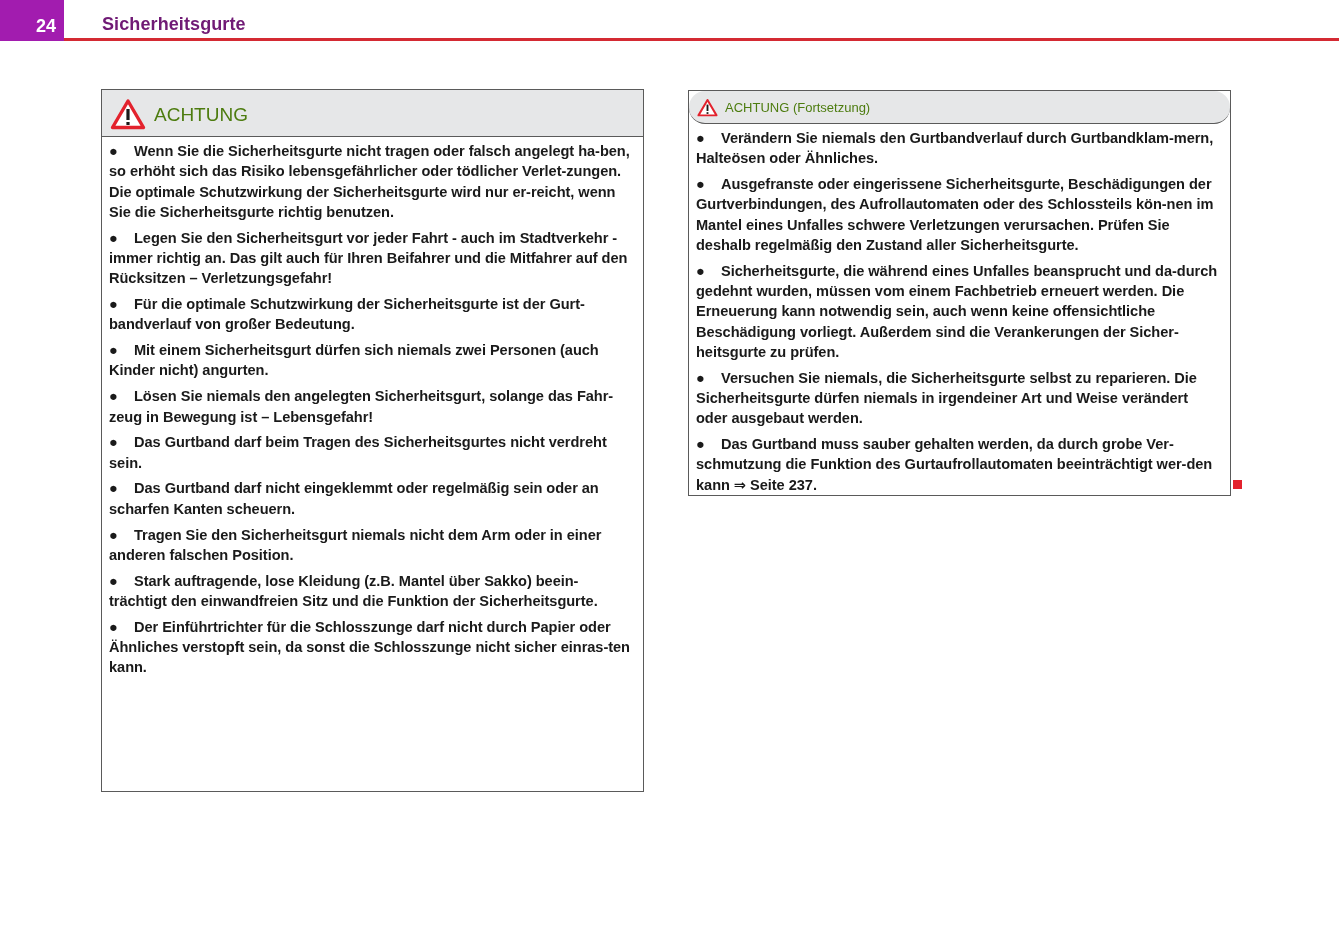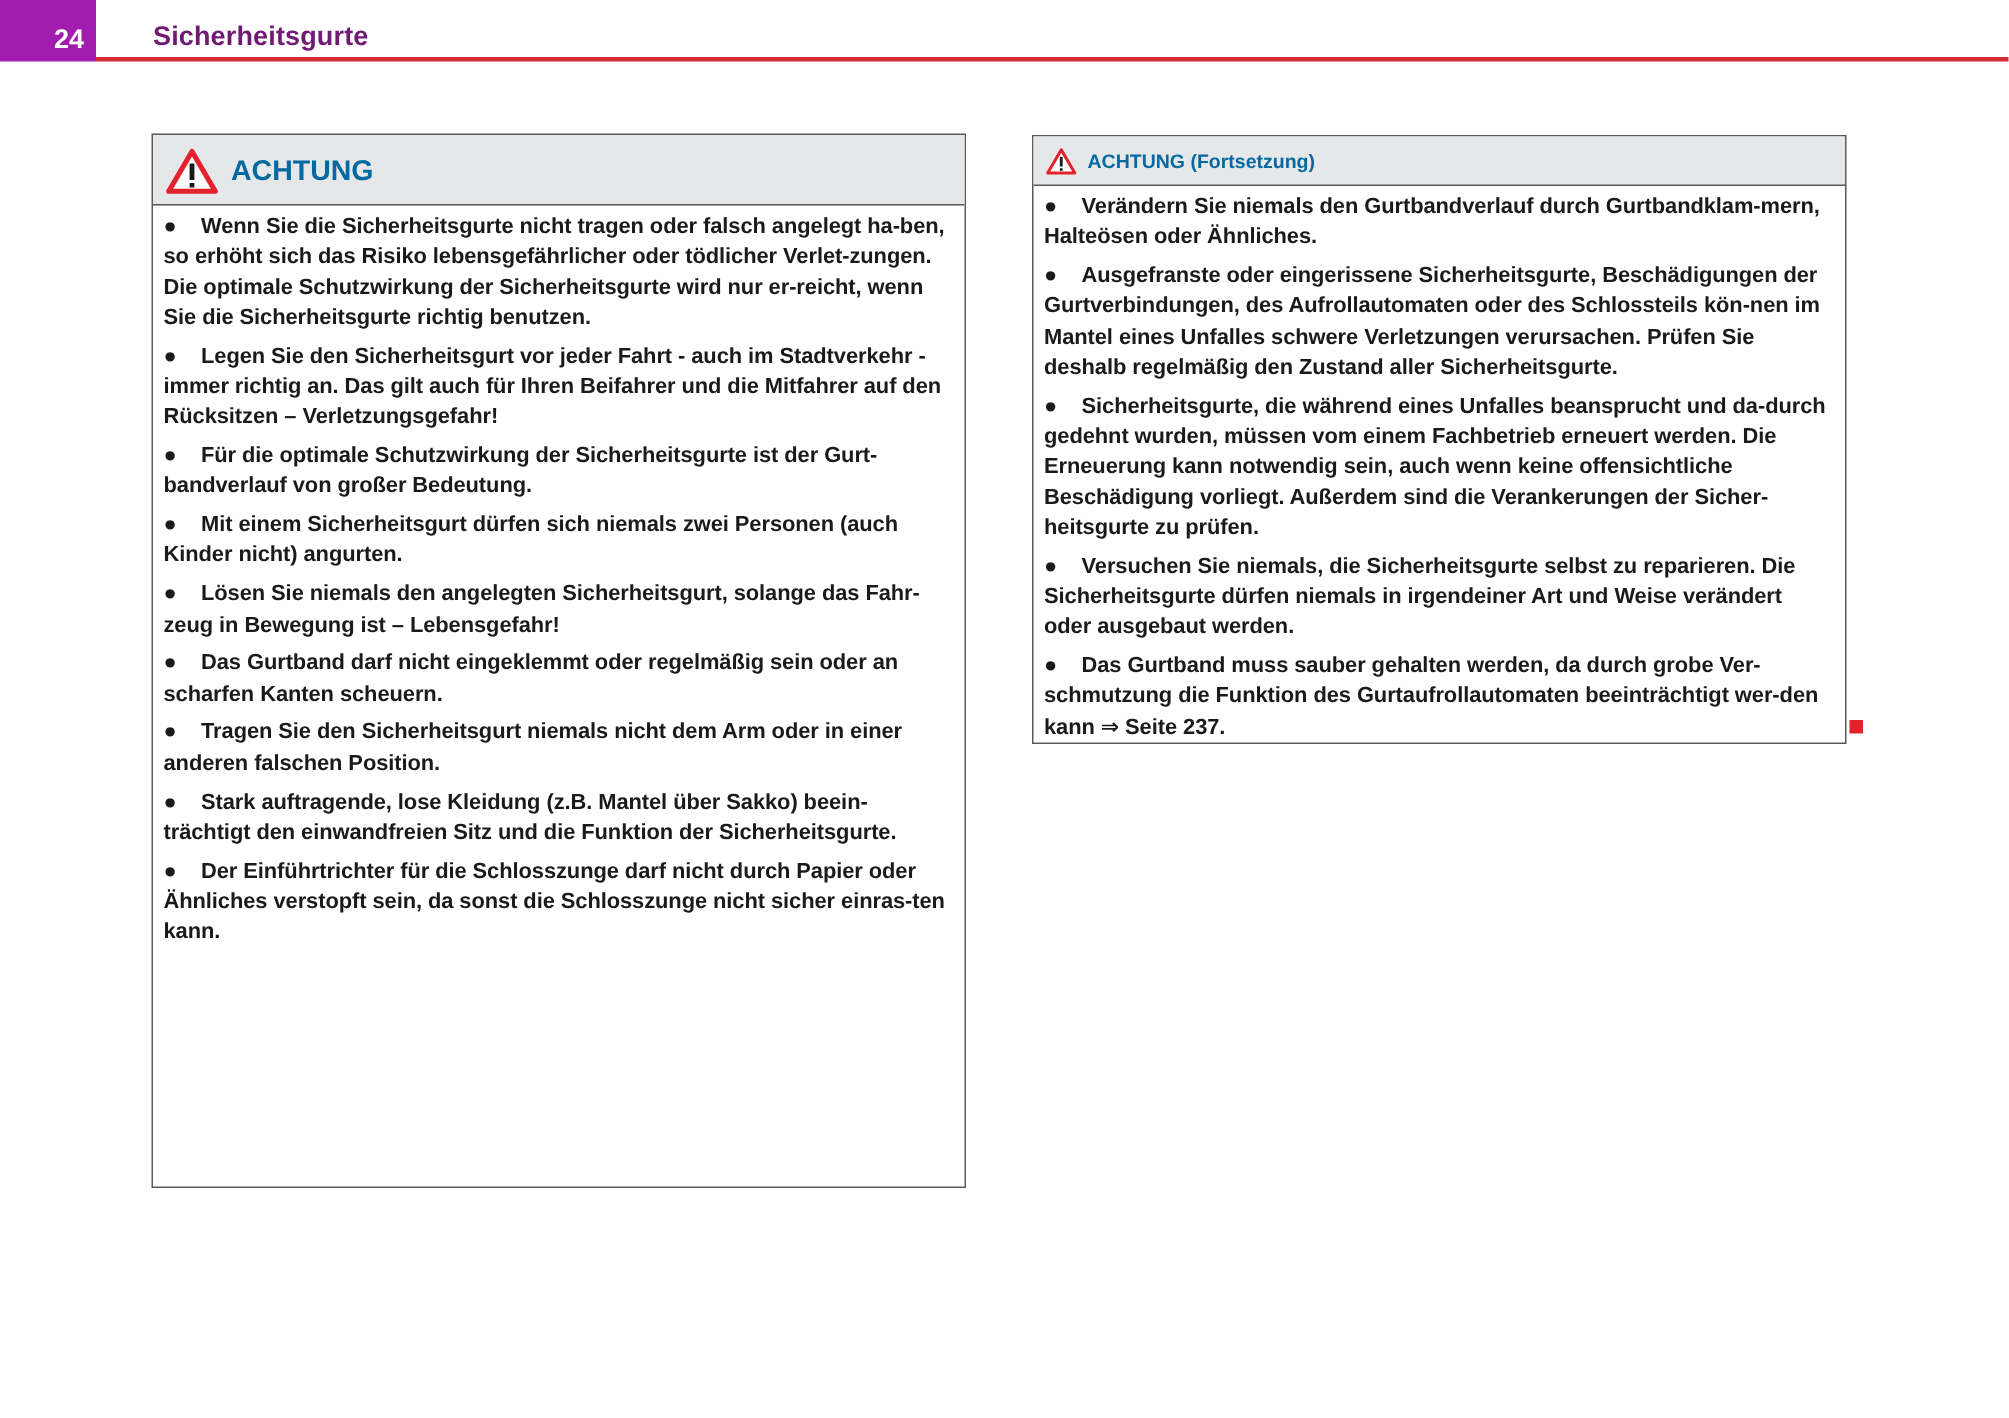--- a/index.html
+++ b/index.html
@@ -70,30 +70,30 @@
       width: 543px;
       height: 406px;
     }
     .box-head {
       background: #e6e7e8;
       border-bottom: 1px solid #5a5a5a;
       position: relative;
       box-sizing: border-box;
     }
     #box-left .box-head { height: 47px; }
-    #box-right .box-head { height: 33px; }
+    #box-right .box-head { height: 33px; border-radius: 16px; }
     .warn-icon {
       position: absolute;
     }
     #box-left .warn-icon { left: 8px; top: 8px; width: 36px; height: 32px; }
     #box-right .warn-icon { left: 8px; top: 7px; width: 21px; height: 19px; }
     .box-title {
       position: absolute;
-      font-weight: bold;
-      color: #0369a1;
+      font-weight: normal;
+      color: #4d7c0f;
     }
     #box-left .box-title { left: 52px; top: 14px; font-size: 19px; }
     #box-right .box-title { left: 36px; top: 9px; font-size: 13px; }
     .box-body {
       padding: 4px 8px 0 7px;
     }
     .bullet-item {
       font-size: 14.6px;
       font-weight: bold;
       line-height: 20.3px;
@@ -132,20 +132,21 @@
       <rect x="16.4" y="24" width="3.2" height="3" fill="#1a1a1a"></rect>
     </svg>
     <span class="box-title">ACHTUNG</span>
   </div>
   <div class="box-body">
     <p class="bullet-item"><span class="bullet-dot">●</span><span>Wenn Sie die Sicherheitsgurte nicht tragen oder falsch angelegt ha-ben, so erhöht sich das Risiko lebensgefährlicher oder tödlicher Verlet-zungen. Die optimale Schutzwirkung der Sicherheitsgurte wird nur er-reicht, wenn Sie die Sicherheitsgurte richtig benutzen.</span></p>
     <p class="bullet-item"><span class="bullet-dot">●</span><span>Legen Sie den Sicherheitsgurt vor jeder Fahrt - auch im Stadtverkehr - immer richtig an. Das gilt auch für Ihren Beifahrer und die Mitfahrer auf den Rücksitzen – Verletzungsgefahr!</span></p>
     <p class="bullet-item"><span class="bullet-dot">●</span><span>Für die optimale Schutzwirkung der Sicherheitsgurte ist der Gurt-bandverlauf von großer Bedeutung.</span></p>
     <p class="bullet-item"><span class="bullet-dot">●</span><span>Mit einem Sicherheitsgurt dürfen sich niemals zwei Personen (auch Kinder nicht) angurten.</span></p>
     <p class="bullet-item"><span class="bullet-dot">●</span><span>Lösen Sie niemals den angelegten Sicherheitsgurt, solange das Fahr-zeug in Bewegung ist – Lebensgefahr!</span></p>
+    <p class="bullet-item"><span class="bullet-dot">●</span><span>Das Gurtband darf beim Tragen des Sicherheitsgurtes nicht verdreht sein.</span></p>
     <p class="bullet-item"><span class="bullet-dot">●</span><span>Das Gurtband darf nicht eingeklemmt oder regelmäßig sein oder an scharfen Kanten scheuern.</span></p>
     <p class="bullet-item"><span class="bullet-dot">●</span><span>Tragen Sie den Sicherheitsgurt niemals nicht dem Arm oder in einer anderen falschen Position.</span></p>
     <p class="bullet-item"><span class="bullet-dot">●</span><span>Stark auftragende, lose Kleidung (z.B. Mantel über Sakko) beein-trächtigt den einwandfreien Sitz und die Funktion der Sicherheitsgurte.</span></p>
     <p class="bullet-item"><span class="bullet-dot">●</span><span>Der Einführtrichter für die Schlosszunge darf nicht durch Papier oder Ähnliches verstopft sein, da sonst die Schlosszunge nicht sicher einras-ten kann.</span></p>
   </div>
 </div>
 
 <div class="warning-box" id="box-right">
   <div class="box-head">
     <svg class="warn-icon" viewBox="0 0 36 32">

